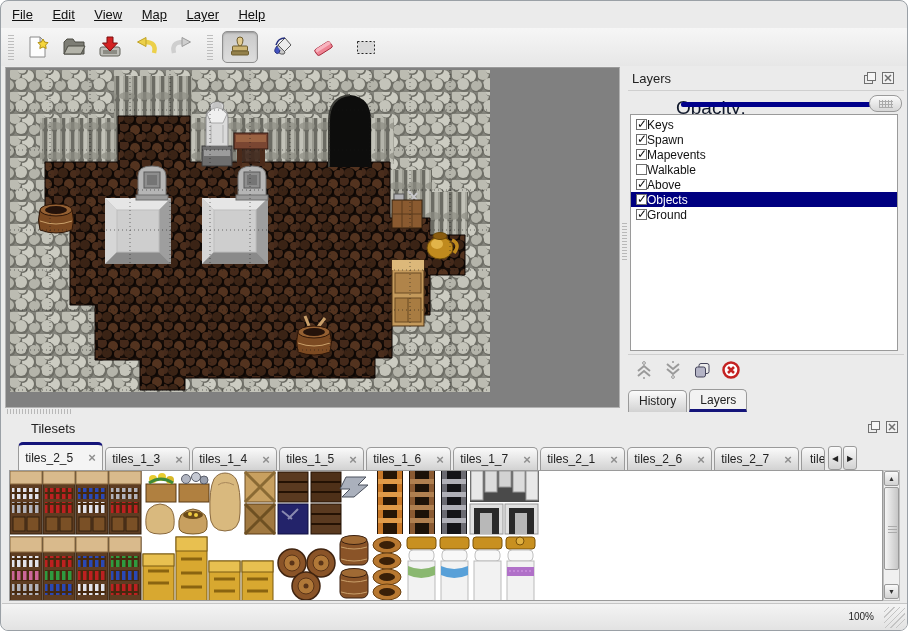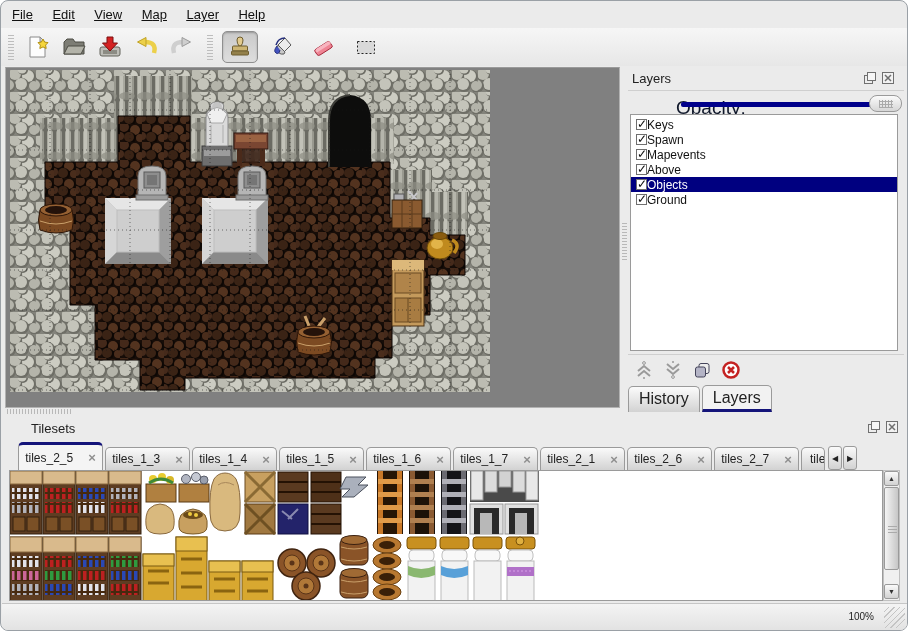--- a/index.html
+++ b/index.html
@@ -32,21 +32,21 @@
   .opacity-handle::after{content:"";position:absolute;left:9px;top:4px;width:14px;height:8px;
      background:repeating-linear-gradient(90deg,#aaa 0 1px,transparent 1px 3px),repeating-linear-gradient(0deg,#aaa 0 1px,transparent 1px 3px);}
   .layer-list{position:absolute;left:2px;top:47px;width:268px;height:237px;background:#fff;border:1px solid #9a9a9a;padding-top:2px;overflow:hidden;}
   .layer-row{height:15px;display:flex;align-items:center;font-size:12px;color:#111;padding-left:5px;}
   .layer-row.selected{background:#000080;color:#fff;}
   .chk{width:11px;height:11px;background:#fff;border:1px solid #6f6f6f;font-size:12px;line-height:9px;text-align:center;color:#111;flex:none;}
   .layer-name{white-space:nowrap;}
   .layer-btns{position:absolute;left:0;top:289px;width:100%;height:28px;display:flex;align-items:center;padding-left:6px;gap:9px;}
   .lbtn{width:20px;height:20px;display:flex;align-items:center;justify-content:center;}
   .panel-tabs{position:absolute;left:0;top:320px;width:100%;height:25px;display:flex;align-items:flex-end;}
-  .ptab{font-size:16px;color:#222;text-align:center;border:1px solid #9a9a9a;border-bottom:none;border-radius:5px 5px 0 0;padding:3px 10px 4px;background:linear-gradient(#fbfbfb,#d2d2d2);margin-right:2px;}
+  .ptab{font-size:12px;color:#222;text-align:center;border:1px solid #9a9a9a;border-bottom:none;border-radius:5px 5px 0 0;padding:3px 10px 4px;background:linear-gradient(#fbfbfb,#d2d2d2);margin-right:2px;}
   .ptab.active{background:#f2f2f2;border-bottom:3px solid #14147a;padding-bottom:2px;}
   
   .tilesets-panel{position:absolute;left:4px;top:416px;width:899px;height:186px;}
   .ts-title{position:absolute;left:26px;top:4px;font-size:13px;color:#222;}
   .ts-tabbar{position:absolute;left:13px;top:24px;height:29px;display:flex;align-items:flex-end;}
   .ttab{display:flex;align-items:center;justify-content:center;gap:15px;width:85px;height:23px;margin-right:2px;font-size:12px;color:#222;border:1px solid #9a9a9a;border-bottom:none;border-radius:5px 5px 0 0;background:linear-gradient(#fafafa,#d2d2d2);overflow:hidden;flex:none;}
   .ttab.active{height:28px;background:#f4f4f4;border-top:3px solid #14147a;}
   .ttab .x{color:#8f8f8f;font-weight:bold;font-size:13px;}
   .ttab.cut{width:24px;justify-content:flex-start;padding-left:8px;}
   .ts-scrollbtn{width:14px;height:24px;border:1px solid #9a9a9a;border-radius:3px;background:linear-gradient(#fafafa,#d2d2d2);display:flex;align-items:center;justify-content:center;font-size:8px;color:#222;margin-left:1px;flex:none;}
@@ -313,20 +313,24 @@
         </div>
       <div class="layer-row">
           <span class="chk">✓</span>
           <span class="layer-name">Spawn</span>
         </div>
       <div class="layer-row">
           <span class="chk">✓</span>
           <span class="layer-name">Mapevents</span>
         </div>
       <div class="layer-row">
+          <span class="chk"></span>
+          <span class="layer-name">Walkable</span>
+        </div>
+      <div class="layer-row">
           <span class="chk">✓</span>
           <span class="layer-name">Above</span>
         </div>
       <div class="layer-row selected">
           <span class="chk">✓</span>
           <span class="layer-name">Objects</span>
         </div>
       <div class="layer-row">
           <span class="chk">✓</span>
           <span class="layer-name">Ground</span>

